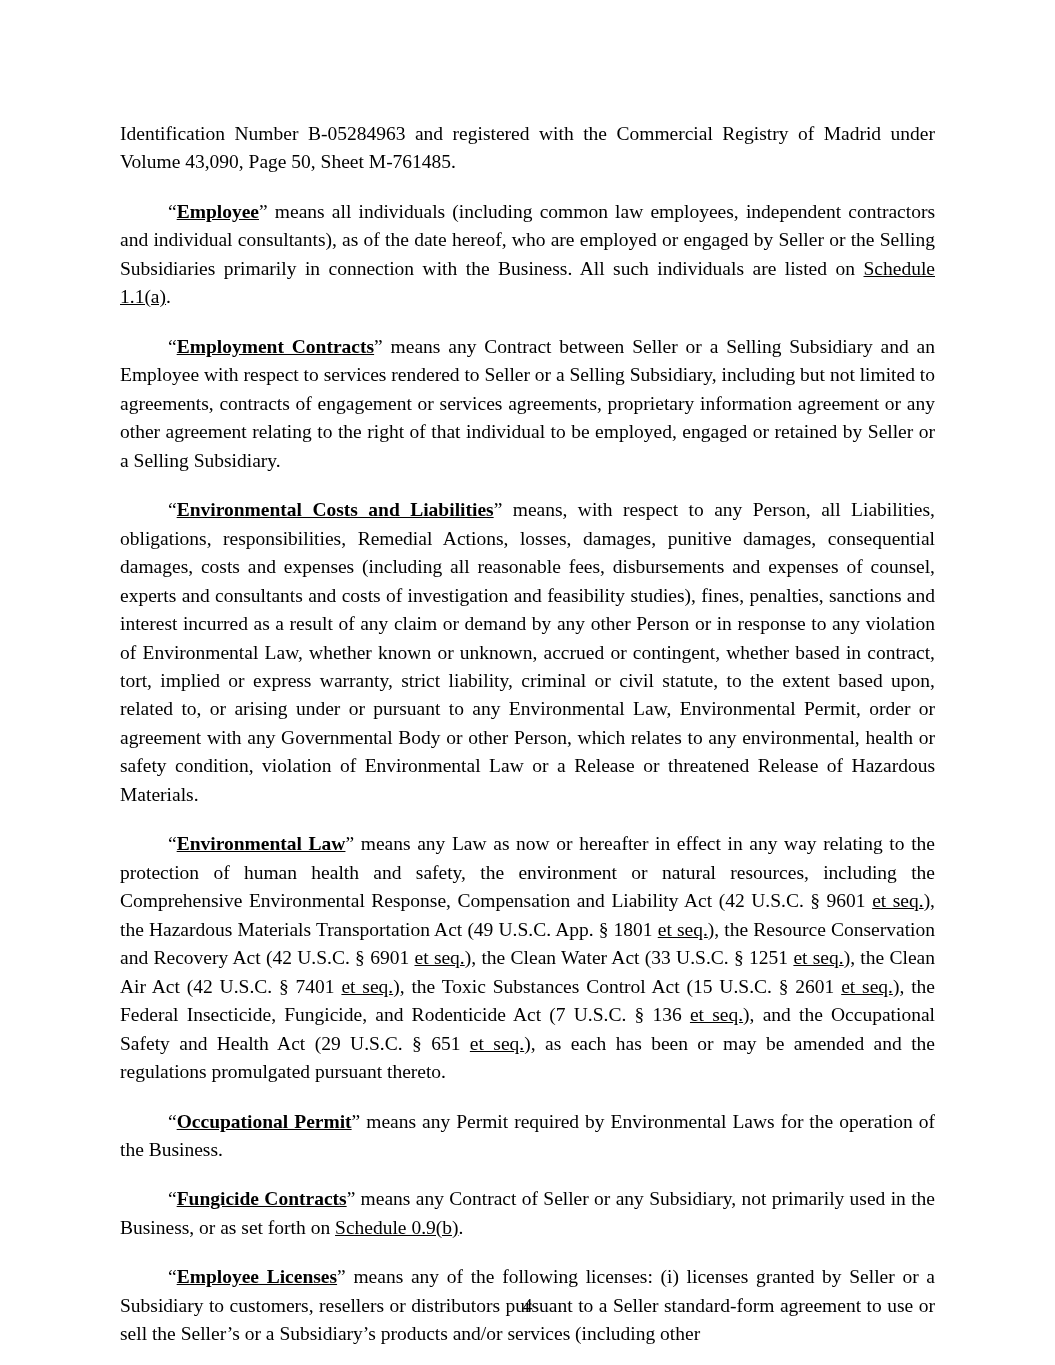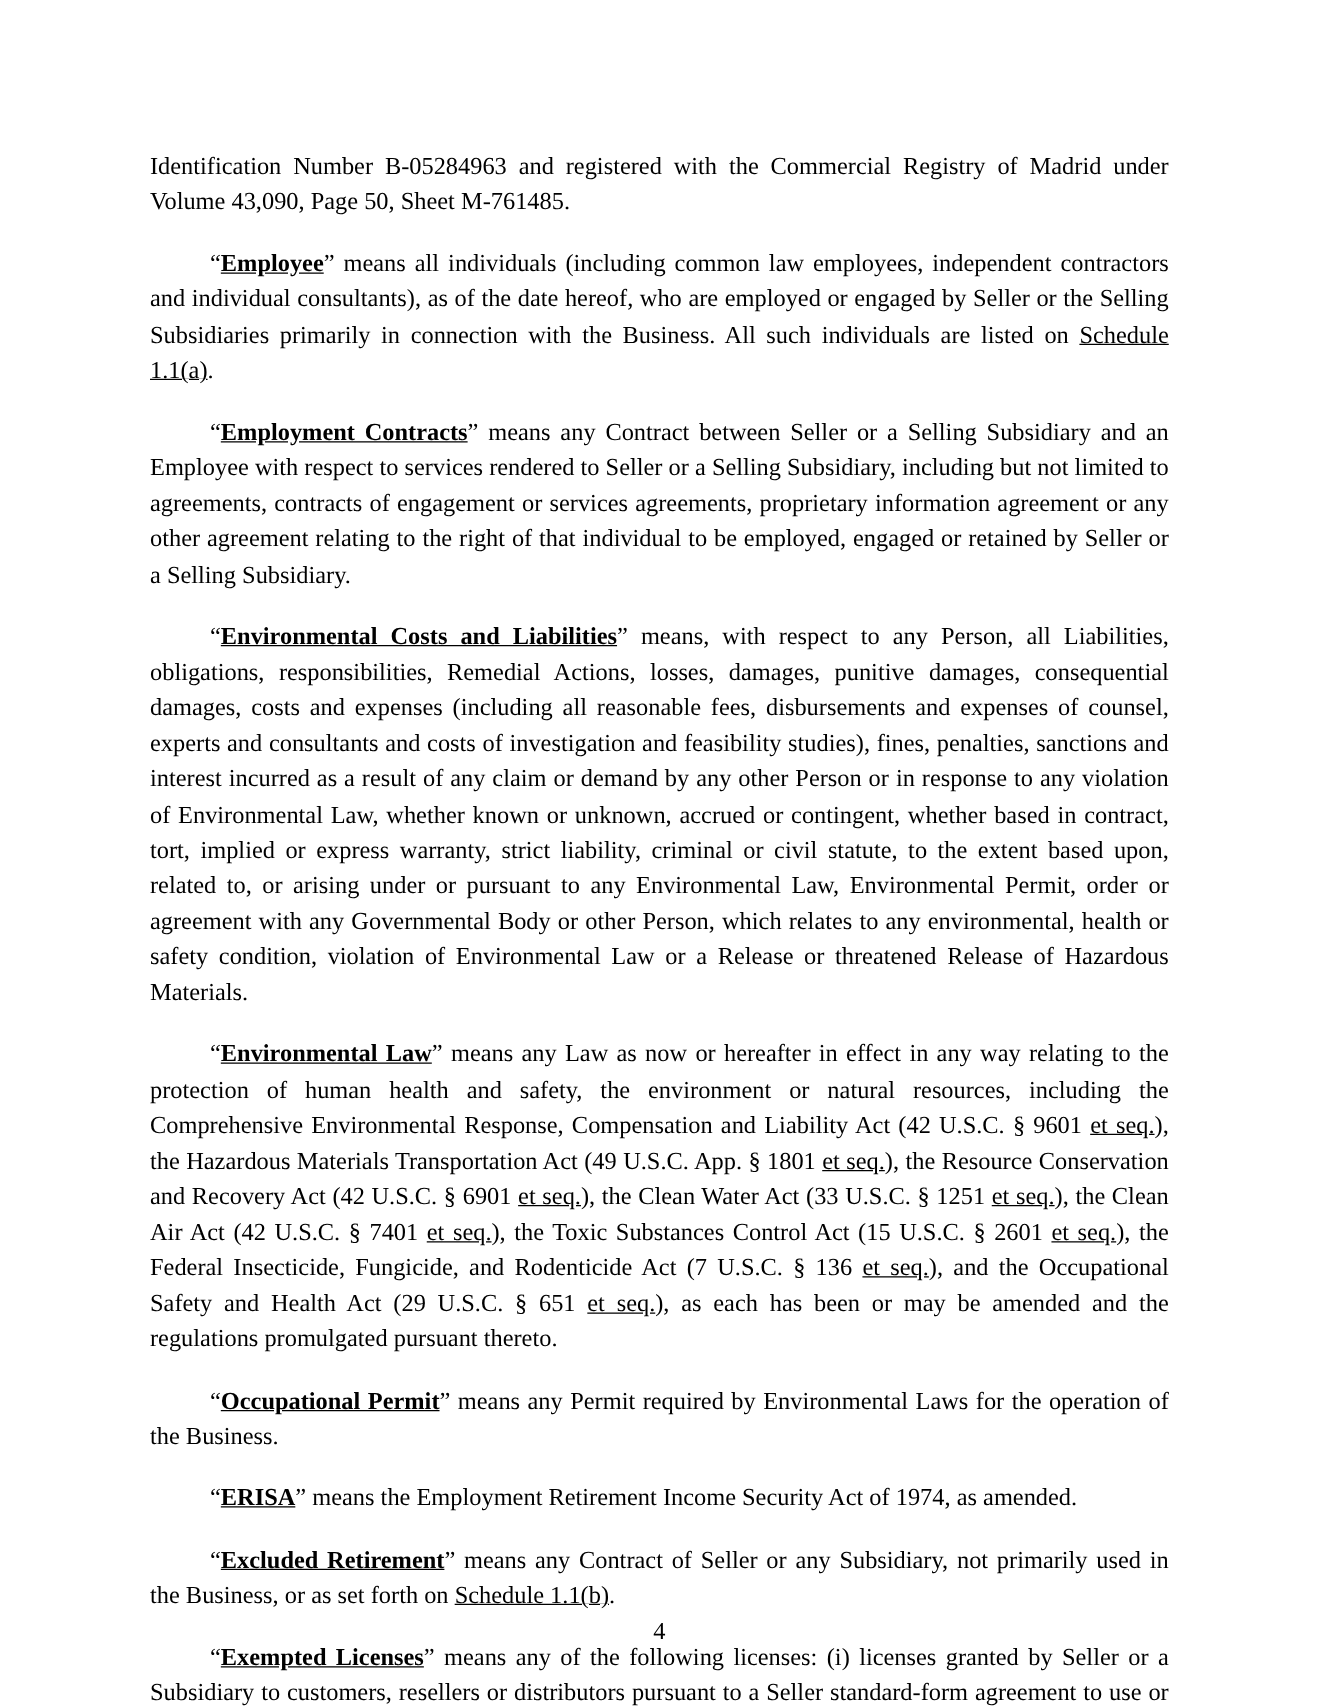--- a/index.html
+++ b/index.html
@@ -57,18 +57,17 @@
 <body>
 
 <div class="page">
   <div class="doc-body">
       <p class="para"><span>Identification Number B-05284963 and registered with the Commercial Registry of Madrid under Volume 43,090, Page 50, Sheet M-761485.</span></p>
       <p class="para indent"><span>“</span><span class="term">Employee</span><span>” means all individuals (including common law employees, independent contractors and individual consultants), as of the date hereof, who are employed or engaged by Seller or the Selling Subsidiaries primarily in connection with the Business.  All such individuals are listed on </span><span class="uline">Schedule 1.1(a)</span><span>.</span></p>
       <p class="para indent"><span>“</span><span class="term">Employment Contracts</span><span>” means any Contract between Seller or a Selling Subsidiary and an Employee with respect to services rendered to Seller or a Selling Subsidiary, including but not limited to agreements, contracts of engagement or services agreements, proprietary information agreement or any other agreement relating to the right of that individual to be employed, engaged or retained by Seller or a Selling Subsidiary.</span></p>
       <p class="para indent"><span>“</span><span class="term">Environmental Costs and Liabilities</span><span>” means, with respect to any Person, all Liabilities, obligations, responsibilities, Remedial Actions, losses, damages, punitive damages, consequential damages, costs and expenses (including all reasonable fees, disbursements and expenses of counsel, experts and consultants and costs of investigation and feasibility studies), fines, penalties, sanctions and interest incurred as a result of any claim or demand by any other Person or in response to any violation of Environmental Law, whether known or unknown, accrued or contingent, whether based in contract, tort, implied or express warranty, strict liability, criminal or civil statute, to the extent based upon, related to, or arising under or pursuant to any Environmental Law, Environmental Permit, order or agreement with any Governmental Body or other Person, which relates to any environmental, health or safety condition, violation of Environmental Law or a Release or threatened Release of Hazardous Materials.</span></p>
       <p class="para indent"><span>“</span><span class="term">Environmental Law</span><span>” means any Law as now or hereafter in effect in any way relating to the protection of human health and safety, the environment or natural resources, including the Comprehensive Environmental Response, Compensation and Liability Act (42 U.S.C. § 9601 </span><span class="uline">et seq.</span><span>), the Hazardous Materials Transportation Act (49 U.S.C. App. § 1801 </span><span class="uline">et seq.</span><span>), the Resource Conservation and Recovery Act (42 U.S.C. § 6901 </span><span class="uline">et seq.</span><span>), the Clean Water Act (33 U.S.C. § 1251 </span><span class="uline">et seq.</span><span>), the Clean Air Act (42 U.S.C. § 7401 </span><span class="uline">et seq.</span><span>), the Toxic Substances Control Act (15 U.S.C. § 2601 </span><span class="uline">et seq.</span><span>), the Federal Insecticide, Fungicide, and Rodenticide Act (7 U.S.C. § 136 </span><span class="uline">et seq.</span><span>), and the Occupational Safety and Health Act (29 U.S.C. § 651 </span><span class="uline">et seq.</span><span>), as each has been or may be amended and the regulations promulgated pursuant thereto.</span></p>
       <p class="para indent"><span>“</span><span class="term">Occupational Permit</span><span>” means any Permit required by Environmental Laws for the operation of the Business.</span></p>
-      <p class="para indent"><span>“</span><span class="term">ERISA</span><span>” means the Employment Retirement Income Security Act of 1974, as amended.</span></p>
-      <p class="para indent"><span>“</span><span class="term">Excluded Retirement</span><span>” means any Contract of Seller or any Subsidiary, not primarily used in the Business, or as set forth on </span><span class="uline">Schedule 1.1(b)</span><span>.</span></p>
-      <p class="para indent"><span>“</span><span class="term">Exempted Licenses</span><span>” means any of the following licenses: (i) licenses granted by Seller or a Subsidiary to customers, resellers or distributors pursuant to a Seller standard-form agreement to use or sell the Seller’s or a Subsidiary’s products and/or services (including other</span></p>
+      <p class="para indent"><span>“</span><span class="term">Fungicide Contracts</span><span>” means any Contract of Seller or any Subsidiary, not primarily used in the Business, or as set forth on </span><span class="uline">Schedule 0.9(b)</span><span>.</span></p>
+      <p class="para indent"><span>“</span><span class="term">Employee Licenses</span><span>” means any of the following licenses: (i) licenses granted by Seller or a Subsidiary to customers, resellers or distributors pursuant to a Seller standard-form agreement to use or sell the Seller’s or a Subsidiary’s products and/or services (including other</span></p>
     </div>
   <div class="page-number">4</div>
 </div>
 
 </body></html>

